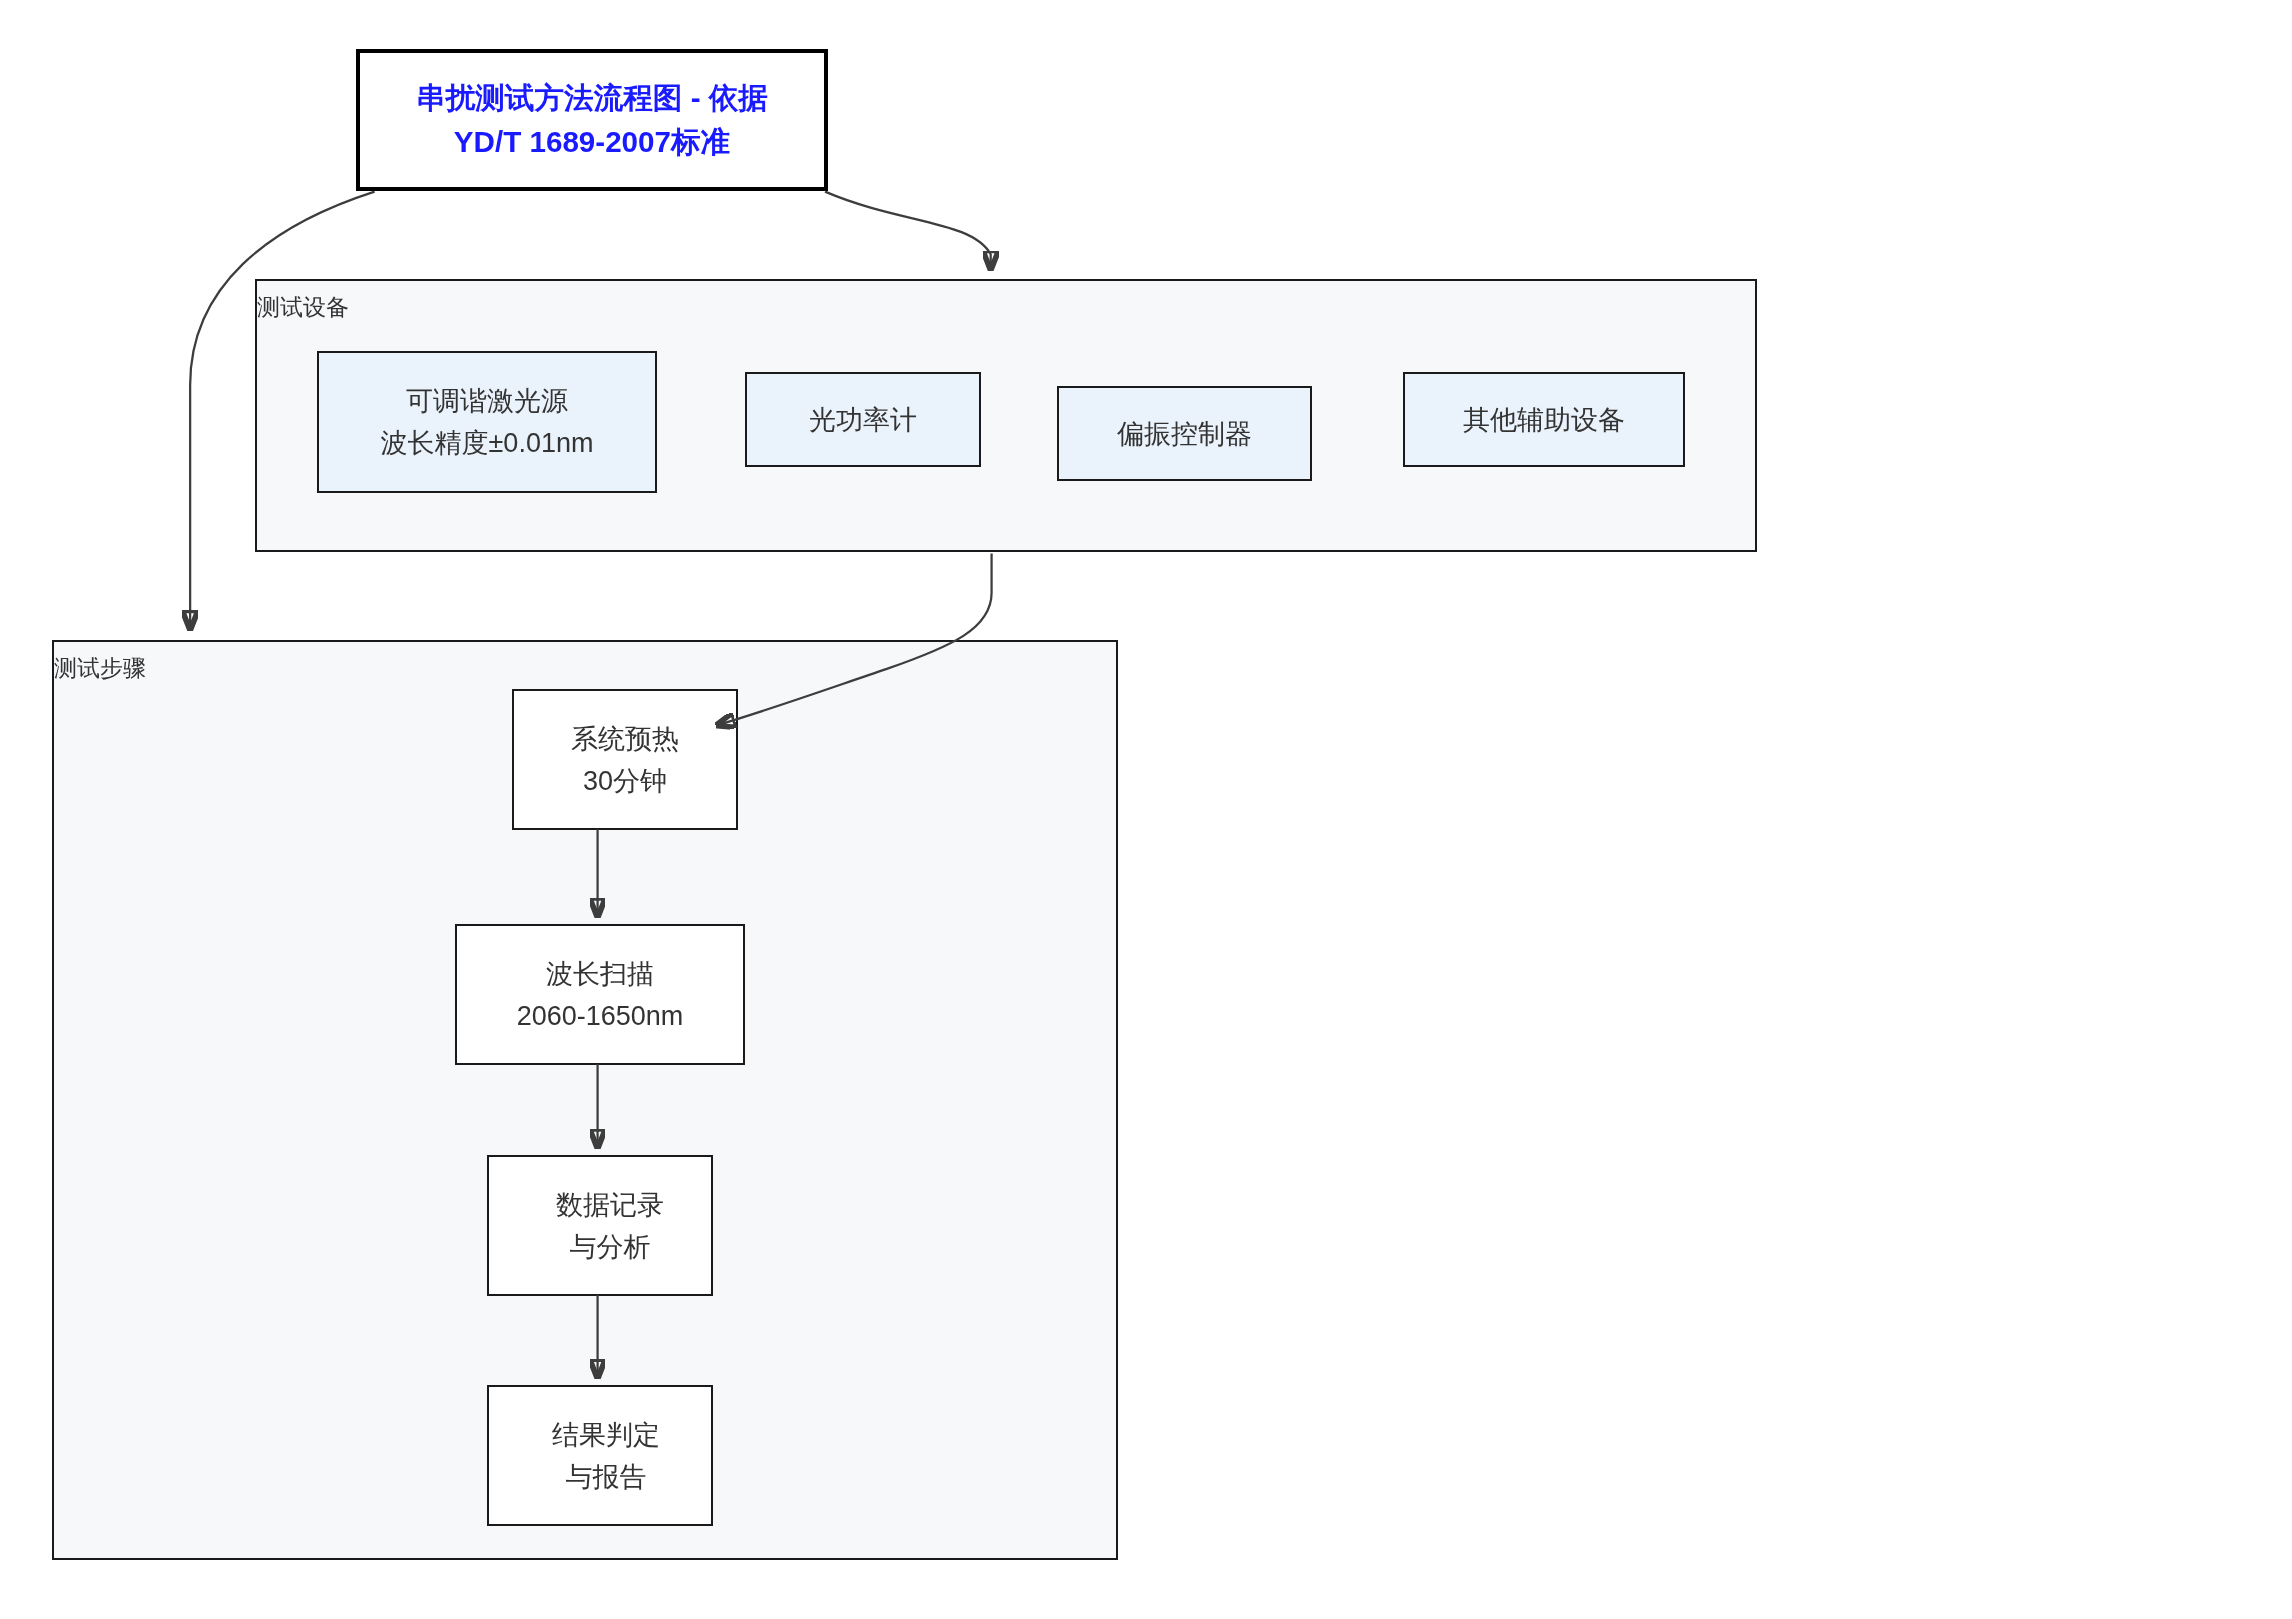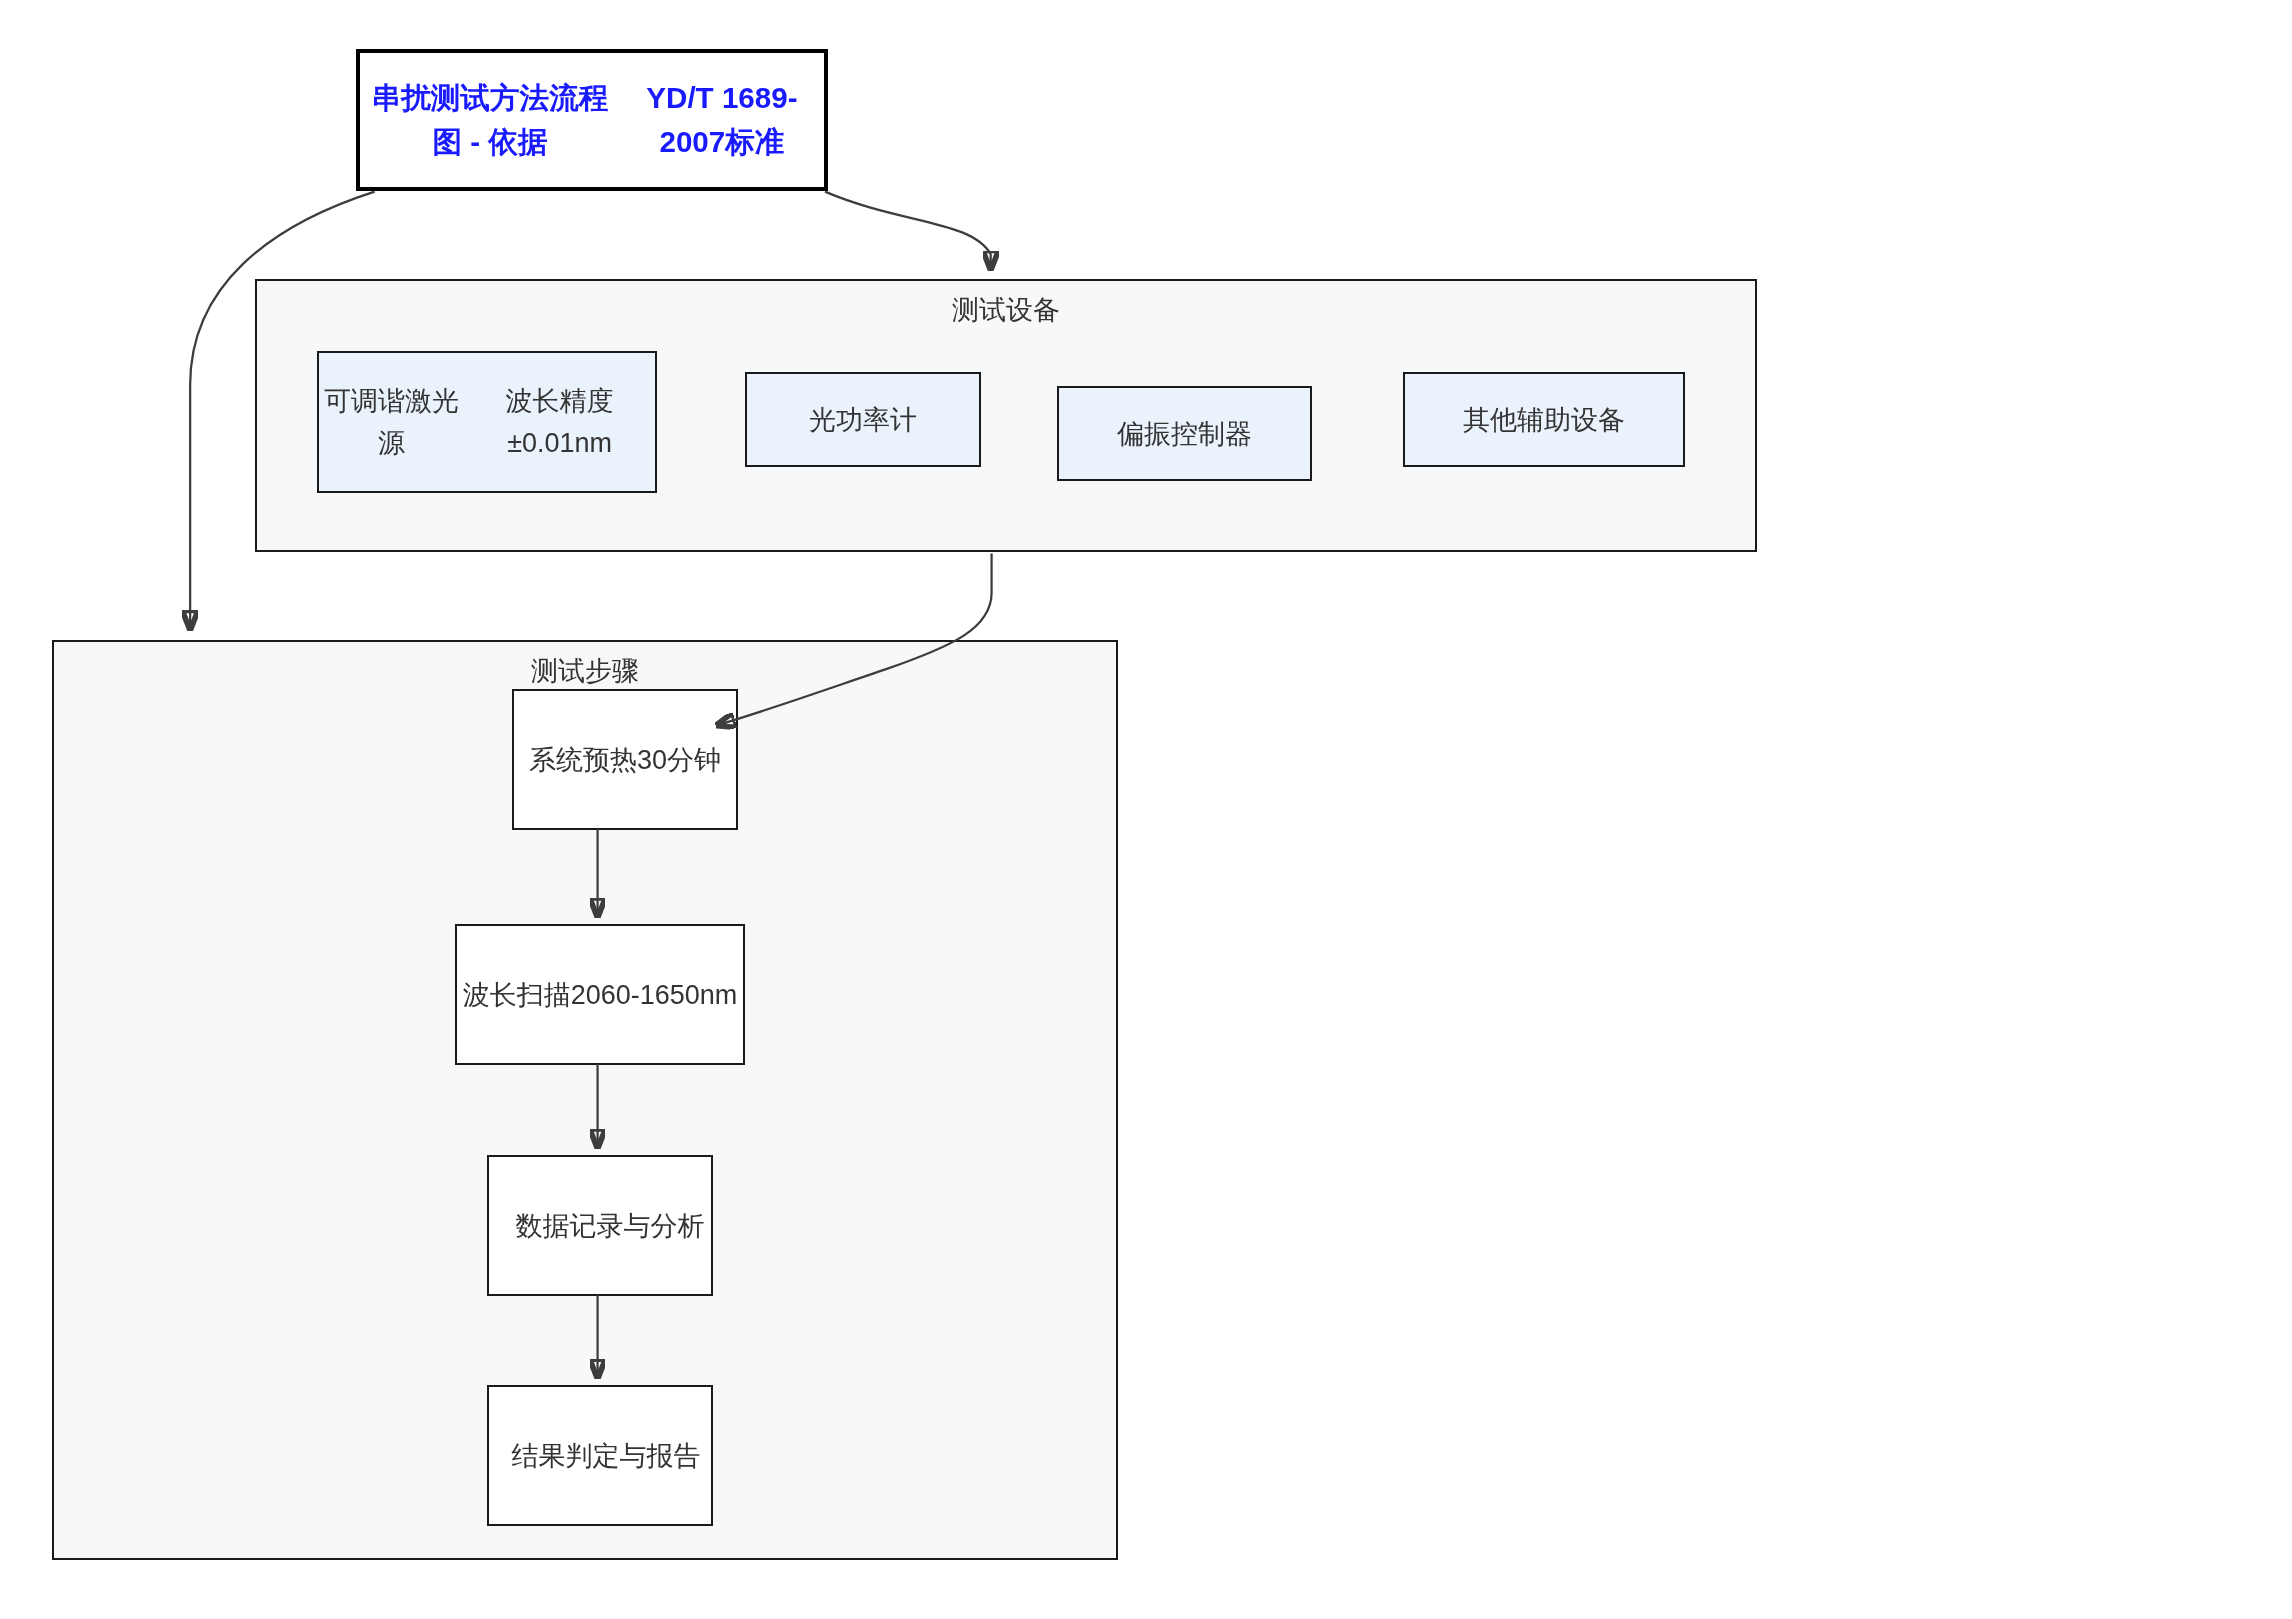--- a/index.html
+++ b/index.html
@@ -16,21 +16,21 @@
   .canvas{
     position:relative;
     width:2293px;height:1619px;
     background:#ffffff;
     font-family:"Liberation Sans","DejaVu Sans",sans-serif;
     color:var(--text);
     overflow:hidden;
   }
   .node{
     position:absolute;
-    display:flex;flex-direction:row;
+    display:flex;flex-direction:column;
     align-items:center;justify-content:center;
     text-align:center;
     border:2.7px solid var(--node-border);
   }
   .node-line{font-size:27px;line-height:42px;color:var(--text);}
   .node-line:empty{display:none;}
 
   .title-node{
     left:356px;top:49px;width:472px;height:142px;
     background:#ffffff;border:4.5px solid #000000;
@@ -40,21 +40,21 @@
     color:var(--title-text);
   }
 
   .container-box{
     position:absolute;
     background:var(--container-fill);
     border:2.2px solid var(--node-border);
   }
   .container-label{
     position:absolute;top:10.7px;left:0;right:0;
-    text-align:center;font-size:27px;color:var(--text);
+    font-size:23px;color:var(--text);
   }
   .equipment-container{left:255px;top:279px;width:1502px;height:273px;}
   .steps-container{left:52px;top:640px;width:1066px;height:920px;}
 
   .equipment-node{background:var(--equipment-node-fill);border-width:2.2px;}
   .step-node{background:var(--step-node-fill);}
 
   .node-tunable-laser{left:60px;top:70px;width:340px;height:142px;}
   .node-power-meter{left:488px;top:91px;width:236px;height:95px;}
   .node-polarization-controller{left:800px;top:91px;width:255px;height:95px;margin-top:14px;}

